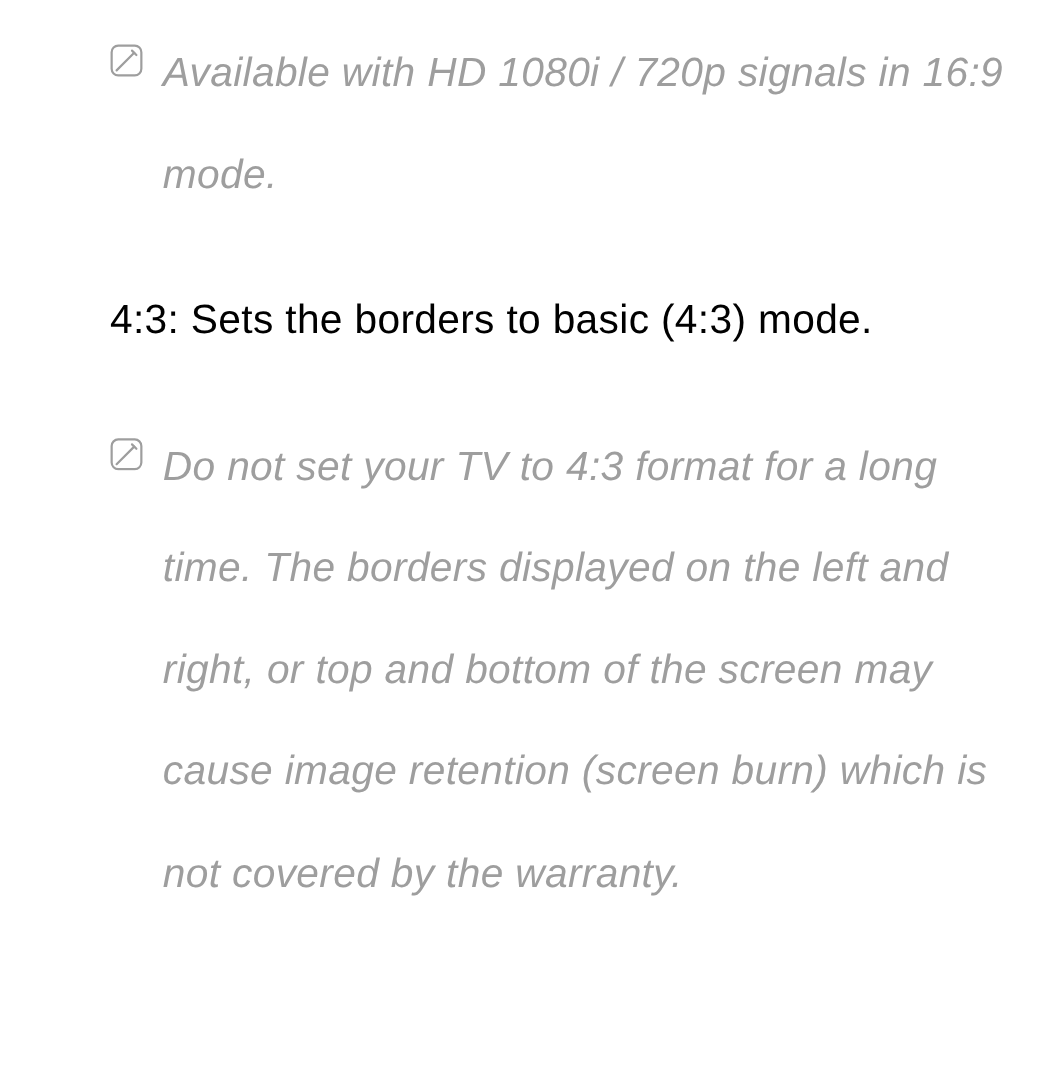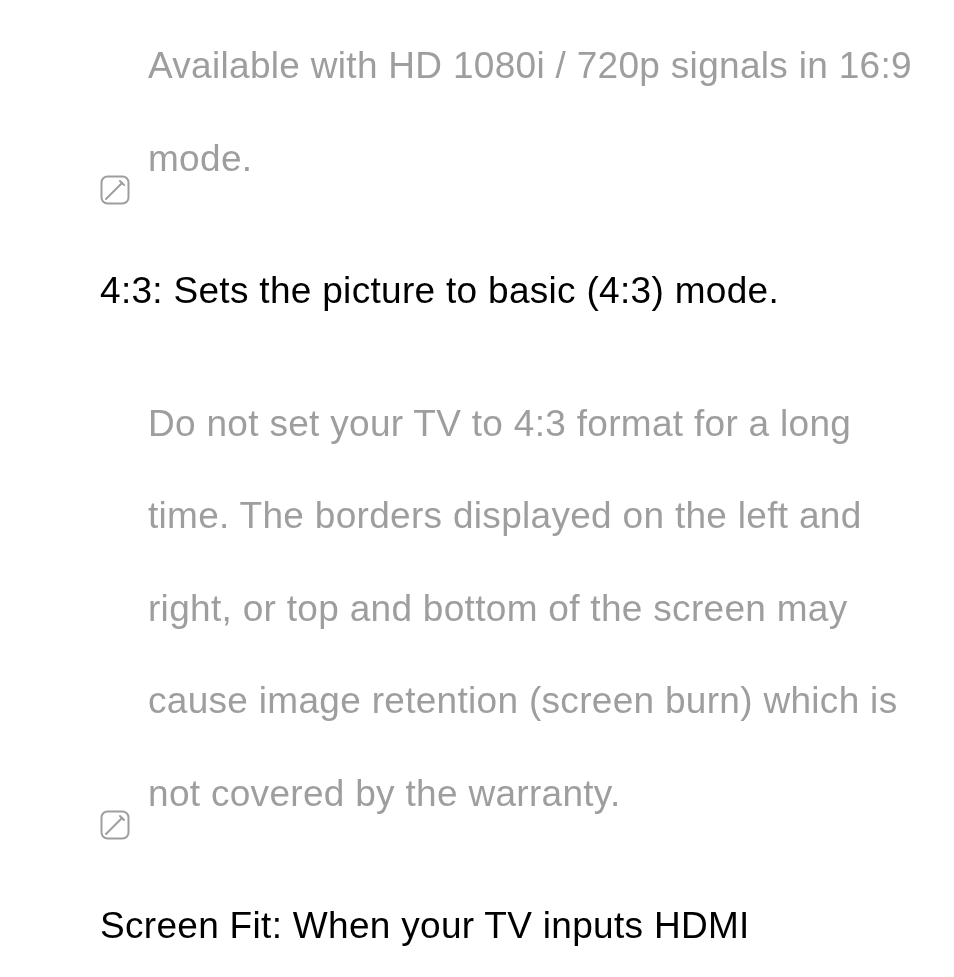--- a/index.html
+++ b/index.html
@@ -16,21 +16,22 @@
     overflow: hidden;
     font-size: 37px;
     line-height: 1.8;
     letter-spacing: 0.3px;
   }
   .block {
     margin-bottom: 40px;
   }
   .note-row {
     display: flex;
-    align-items: flex-end;
+    align-items: flex-start;
+    font-style: italic;
   }
   .note-icon {
     flex: 0 0 auto;
     margin-right: 18px;
     margin-top: 20px;
   }
   .note-icon svg {
     display: block;
   }
   .note-text {
@@ -57,31 +58,28 @@
       <svg width="30" height="30" viewBox="0 0 30 30">
         <rect x="1.5" y="1.5" width="27" height="27" rx="6" ry="6" fill="none" stroke="#9e9e9e" stroke-width="2"></rect>
         <path d="M6 24 L22 8" stroke="#9e9e9e" stroke-width="2" stroke-linecap="round"></path>
         <path d="M20 6 L24 10" stroke="#9e9e9e" stroke-width="2" stroke-linecap="round"></path>
       </svg>
     </span>
     <span class="note-text">Available with HD 1080i / 720p signals in 16:9 mode.</span>
   </div>
 
   <div class="block entry-text">
-    <span class="term">4:3</span><span>: </span><span>Sets the picture to basic (4:3) mode.</span>
+    <span class="term">4:3</span><span>: </span><span>Sets the borders to basic (4:3) mode.</span>
   </div>
 
   <div class="block note-row">
     <span class="note-icon">
       <svg width="30" height="30" viewBox="0 0 30 30">
         <rect x="1.5" y="1.5" width="27" height="27" rx="6" ry="6" fill="none" stroke="#9e9e9e" stroke-width="2"></rect>
         <path d="M6 24 L22 8" stroke="#9e9e9e" stroke-width="2" stroke-linecap="round"></path>
         <path d="M20 6 L24 10" stroke="#9e9e9e" stroke-width="2" stroke-linecap="round"></path>
       </svg>
     </span>
     <span class="note-text">Do not set your TV to 4:3 format for a long time. The borders displayed on the left and right, or top and bottom of the screen may cause image retention (screen burn) which is not covered by the warranty.</span>
   </div>
 
-  <div class="block entry-text" style="margin-bottom:0;">
-    <span class="term">Screen Fit</span><span>: </span><span>When your TV inputs HDMI</span>
-  </div>
 
 </div>
 
 </body></html>

